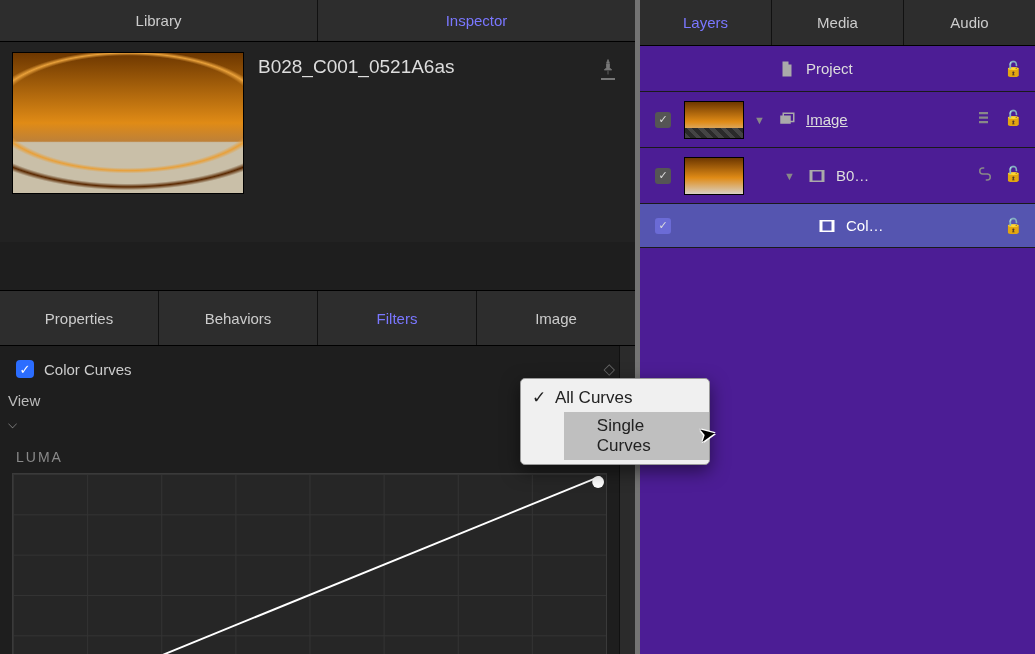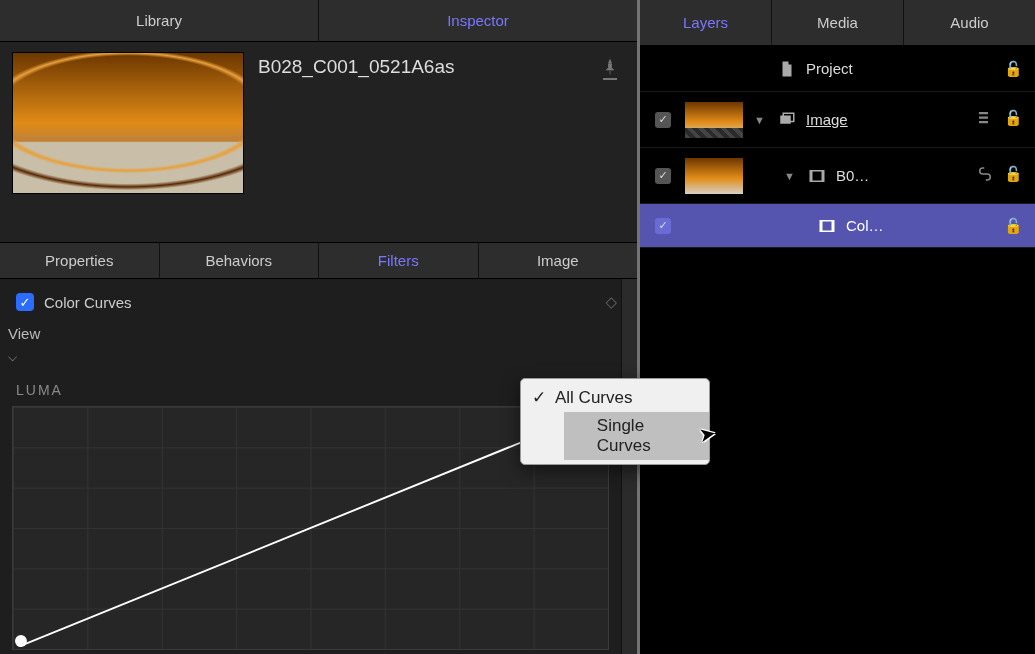--- a/index.html
+++ b/index.html
@@ -26,21 +26,21 @@
     color: var(--text-normal);
     overflow: hidden;
   }
   .app { display: flex; width: 100%; height: 100%; }
 
   
   .left-pane {
     width: 640px; height: 100%;
     display: flex; flex-direction: column;
     background: var(--bg-dark);
-    border-right: 3px solid #737373;
+    border-right: 5px solid #737373;
   }
   .tab-row {
     display: flex; height: 42px;
     background: var(--bg-header);
     border-bottom: 1px solid #000;
   }
   .tab {
     flex: 1; display: flex; align-items: center; justify-content: center;
     color: var(--text-normal);
     border-right: 1px solid #111;
@@ -65,22 +65,22 @@
     content:""; position:absolute; inset:0;
     background:
       radial-gradient(ellipse 160% 120% at 50% 38%, transparent 46%, #5a2800 48%, transparent 50%),
       radial-gradient(ellipse 140% 100% at 50% 42%, transparent 40%, #e8a03a 42%, transparent 44%),
       linear-gradient(180deg, transparent 63%, #c9bfa8 64%);
   }
   .clip-title { flex:1; font-size: 19px; color:#ddd; padding-top: 4px; }
   .pin-col { display:flex; flex-direction:column; align-items:center; gap:2px; padding:6px 6px 0 0; color:#777; }
 
   .sub-tab-row {
-    display:flex; height:37px; background:var(--bg-header);
-    border-top:1px solid #000; border-bottom:1px solid #000;
+    display:flex; height:56px; background:var(--bg-header);
+    border-top:1px solid #000; border-bottom:1px solid #000;margin-top:48px;
   }
   .sub-tab {
     flex:1; display:flex;align-items:center;justify-content:center;
     color:var(--text-normal); border-right:1px solid #111; cursor:default;
   }
   .sub-tab:last-child{border-right:none;}
   .sub-tab.active{ color:var(--accent); }
 
   .inspector-body {
     flex:1; position:relative; padding:0 12px 0 8px;
@@ -128,21 +128,21 @@
   .curve-box svg { position:absolute; inset:0; width:100%; height:100%; }
   .endpoint { fill:#fff; }
 
   
   .right-pane {
     flex:1; display:flex; flex-direction:column; background:var(--bg-dark);
   }
   .right-tabs { display:flex; height:46px; background:var(--bg-header); border-bottom:1px solid #000;}
   .right-tabs .tab { flex:1; }
 
-  .layer-list { flex:1; background:#000000; }
+  .layer-list { flex:1; background:#4c1d95; }
   .layer-row {
     display:flex; align-items:center; gap:10px;
     height:56px; padding:0 12px;
     border-bottom:1px solid #1a1a1a;
   }
   .layer-row.header-row { height:46px; }
   .layer-row.selected { background: var(--bg-selected); color:#fff; }
   .layer-row .chk-slot { width:22px; display:flex; justify-content:center; }
   .mini-chk {
     width:16px;height:16px;border-radius:3px;background:#555;display:flex;align-items:center;justify-content:center;color:#ddd;font-size:11px;

